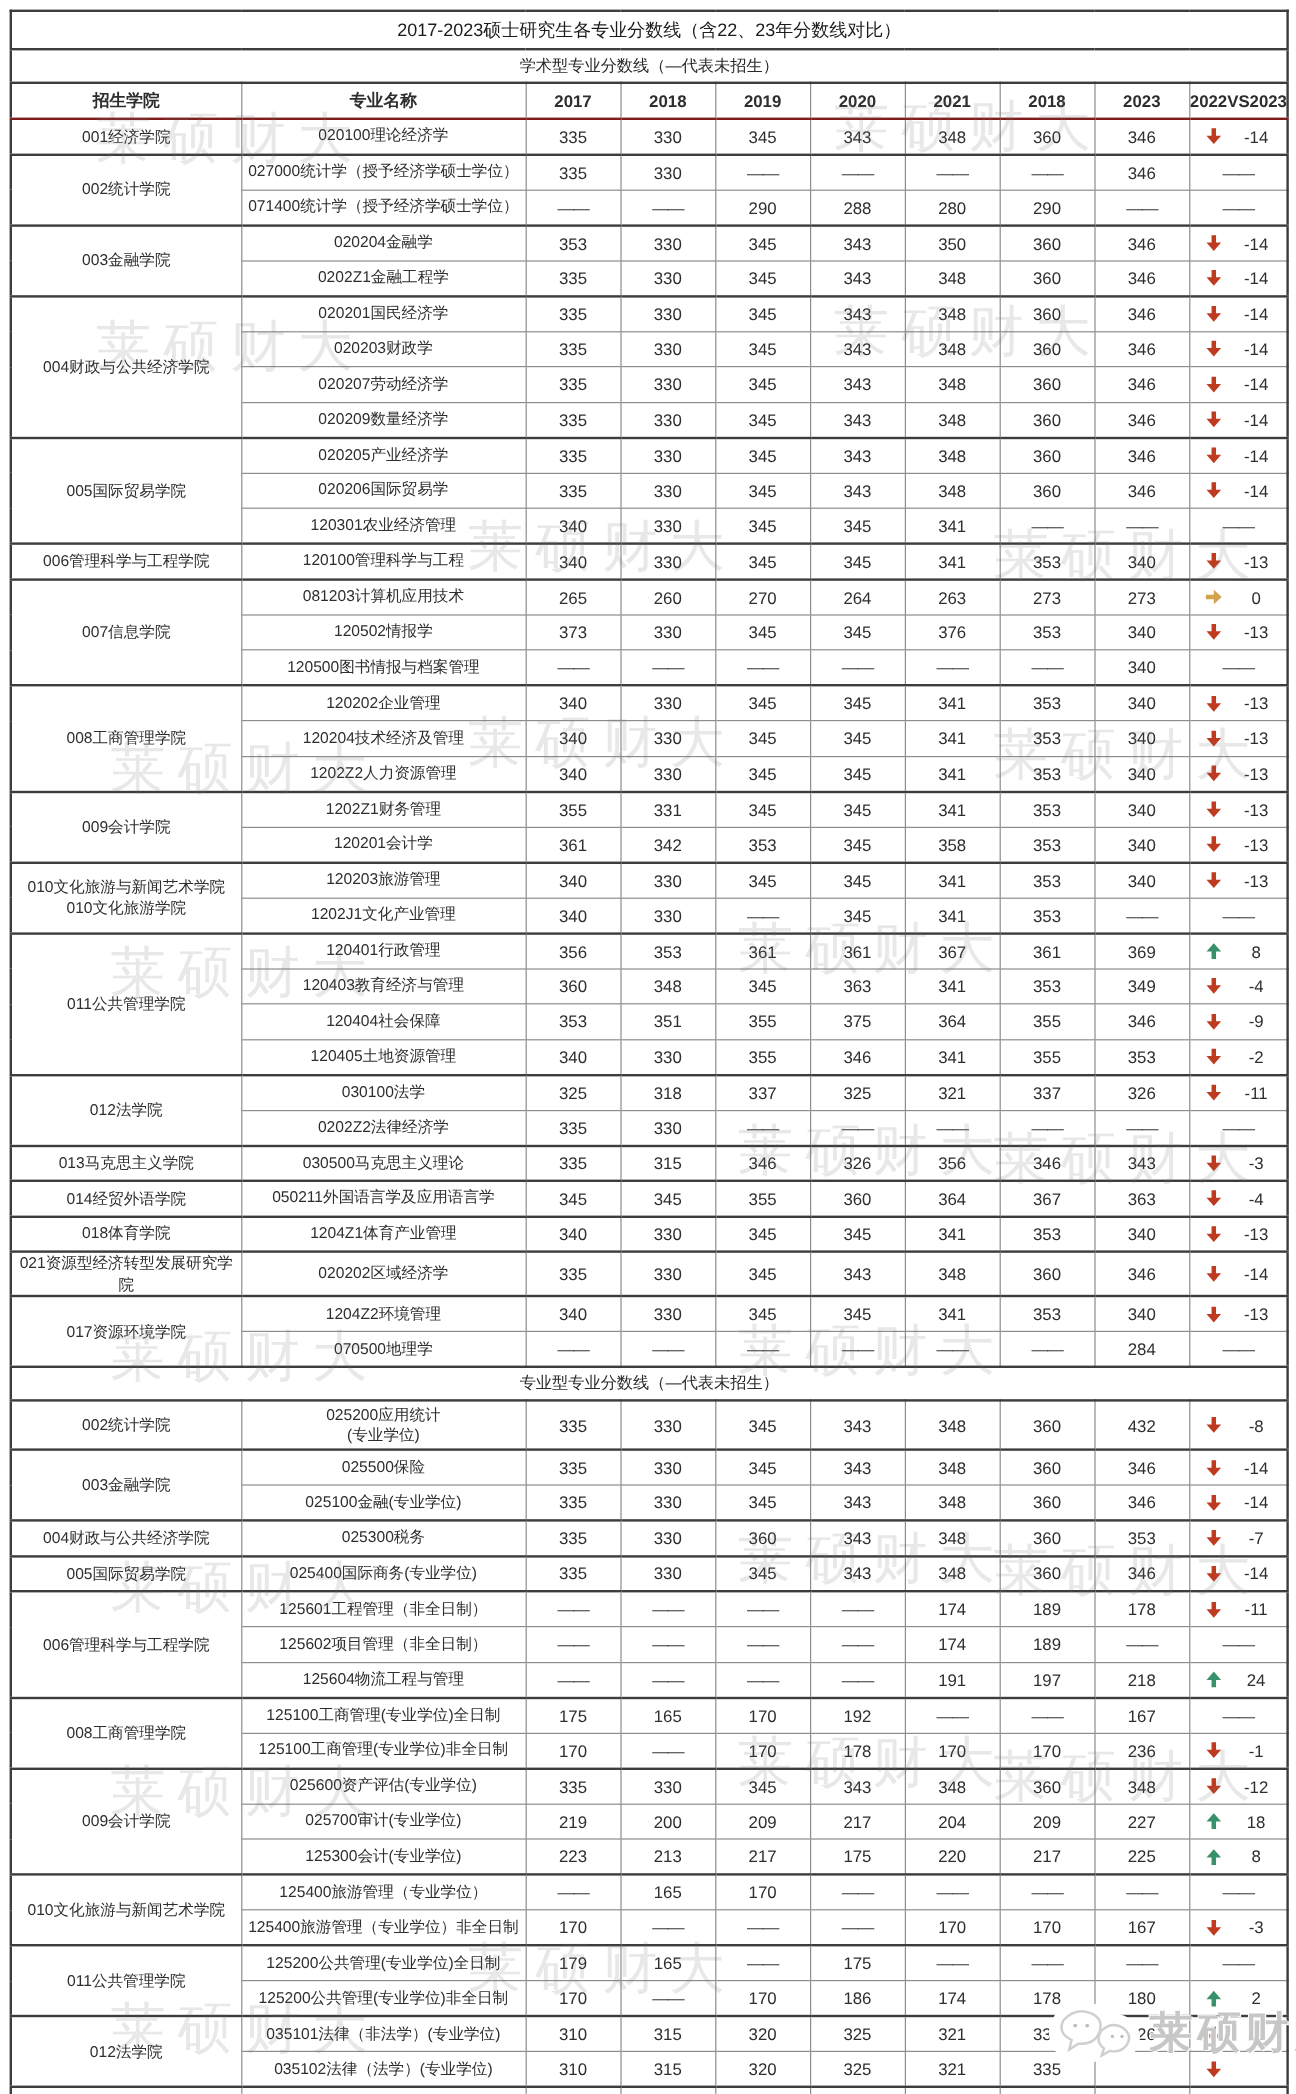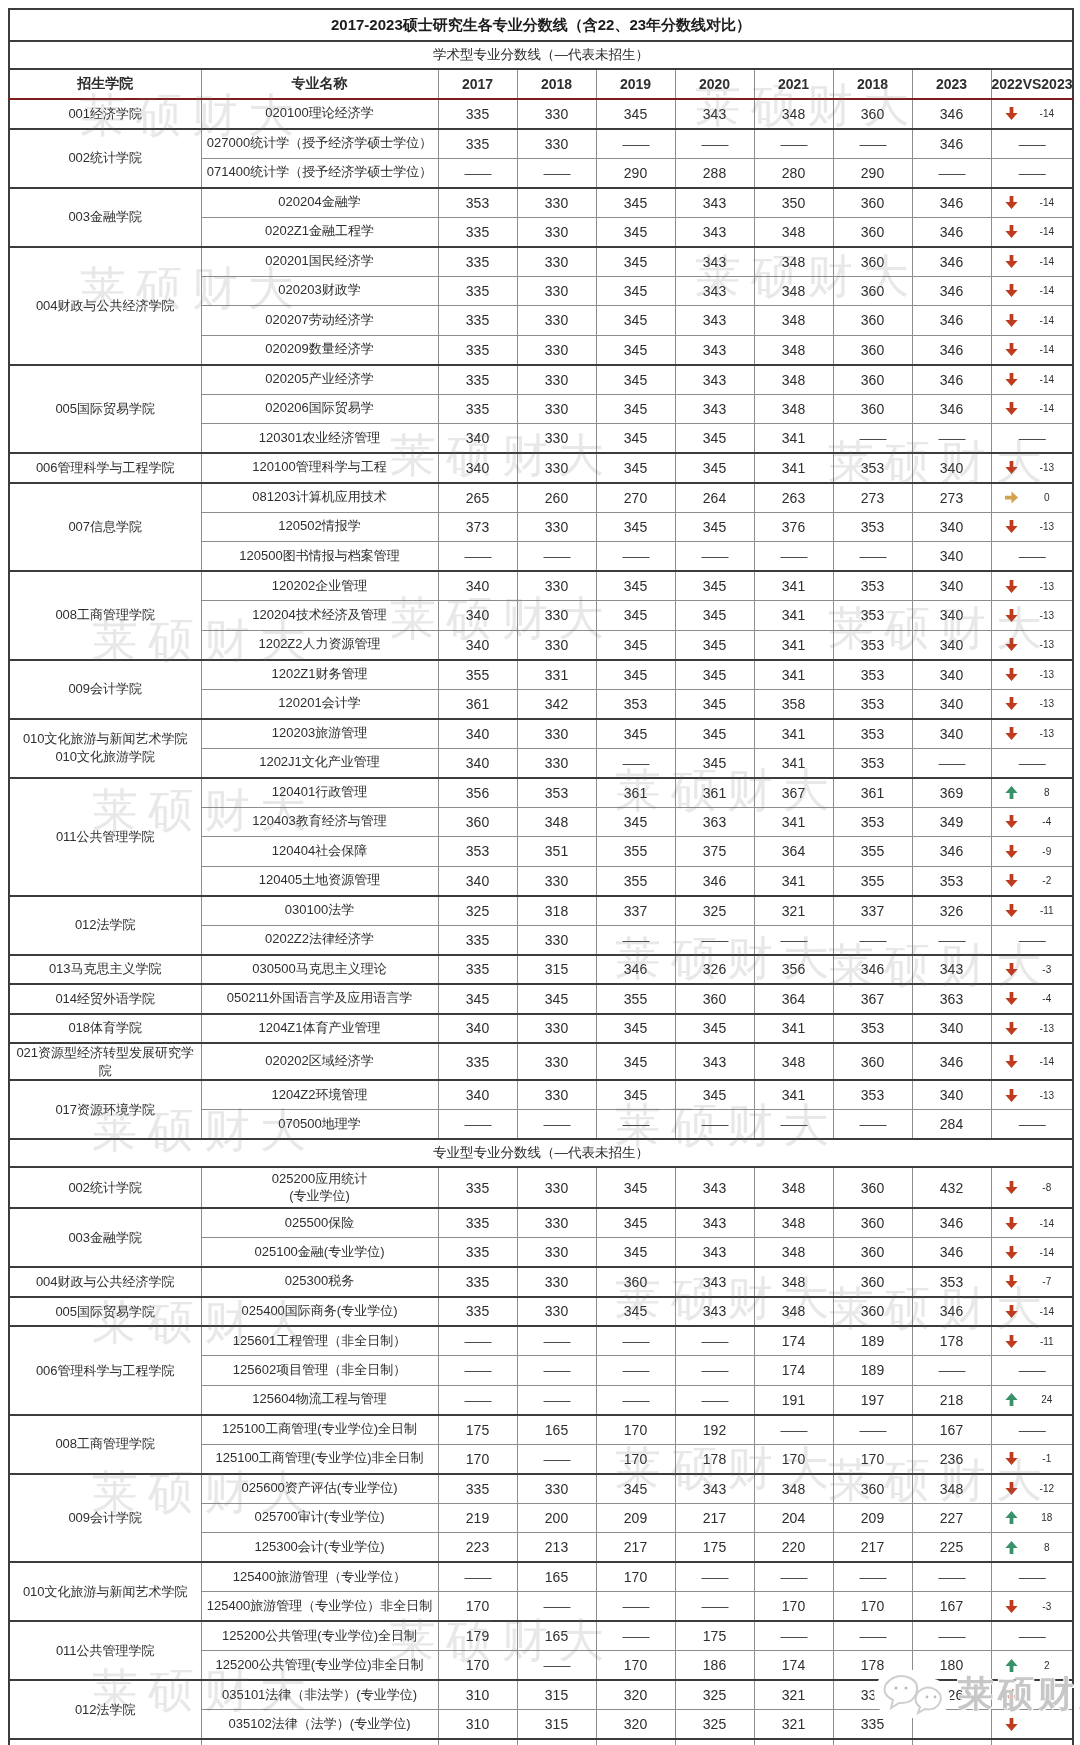--- a/index.html
+++ b/index.html
@@ -6,35 +6,35 @@
   body{
     width:1080px;height:1745px;overflow:hidden;position:relative;background:#ffffff;
     font-family:"Liberation Sans","DejaVu Sans",sans-serif;
   }
   .frame{position:absolute;left:8px;top:8px;width:1064px;z-index:1;}
   table{border-collapse:collapse;width:1064px;table-layout:fixed;border:2px solid #3c3c3c;}
   td,th{
     border:1px solid #8d8d8d;text-align:center;vertical-align:middle;
     color:#2e2e2e;font-size:14px;padding:0;overflow:hidden;
   }
-  .title-cell{height:30px;font-weight:bold;font-size:15px;color:#1c1c1c;
+  .title-cell{height:30px;font-weight:normal;font-size:15px;color:#1c1c1c;
     border-bottom:2px solid #3c3c3c;}
   .section-cell{height:26px;font-size:13.5px;color:#2a2a2a;
     border-top:2px solid #3c3c3c;border-bottom:2px solid #3c3c3c;}
   .header-row th{height:28px;font-weight:bold;font-size:14px;border-bottom:2px solid #7f1d1d;}
   tr.data-row{height:29.5px;}
   tr.tall-row{height:41px;}
   tr.group-start>td{border-top:2px solid #3c3c3c;}
   td.college{font-size:13px;white-space:pre-line;line-height:1.35;}
   td.major{font-size:13px;white-space:pre-line;line-height:1.3;margin-left:28px;}
   td.score{font-size:14px;}
   .dash{color:#4a4a4a;letter-spacing:-1px;}
   td.trend .wrap{display:flex;align-items:center;justify-content:center;gap:15px;}
   td.trend .arr{width:15px;height:15px;display:inline-flex;}
-  td.trend .diff{min-width:26px;text-align:center;font-size:10px;}
+  td.trend .diff{min-width:26px;text-align:center;font-size:14px;}
   
   .wm{
     position:absolute;z-index:5;pointer-events:none;white-space:nowrap;
     font-size:46px;font-weight:normal;letter-spacing:10px;color:rgba(110,110,110,0.16);
   }
   
   .sticker{position:absolute;left:872px;top:1664px;z-index:6;display:flex;align-items:center;pointer-events:none;}
   .sticker-text{
     font-size:36px;font-weight:bold;color:#c7c7c7;letter-spacing:4px;
     text-shadow:1px 1px 0 #ffffff, -1px -1px 0 #ffffff;white-space:nowrap;

